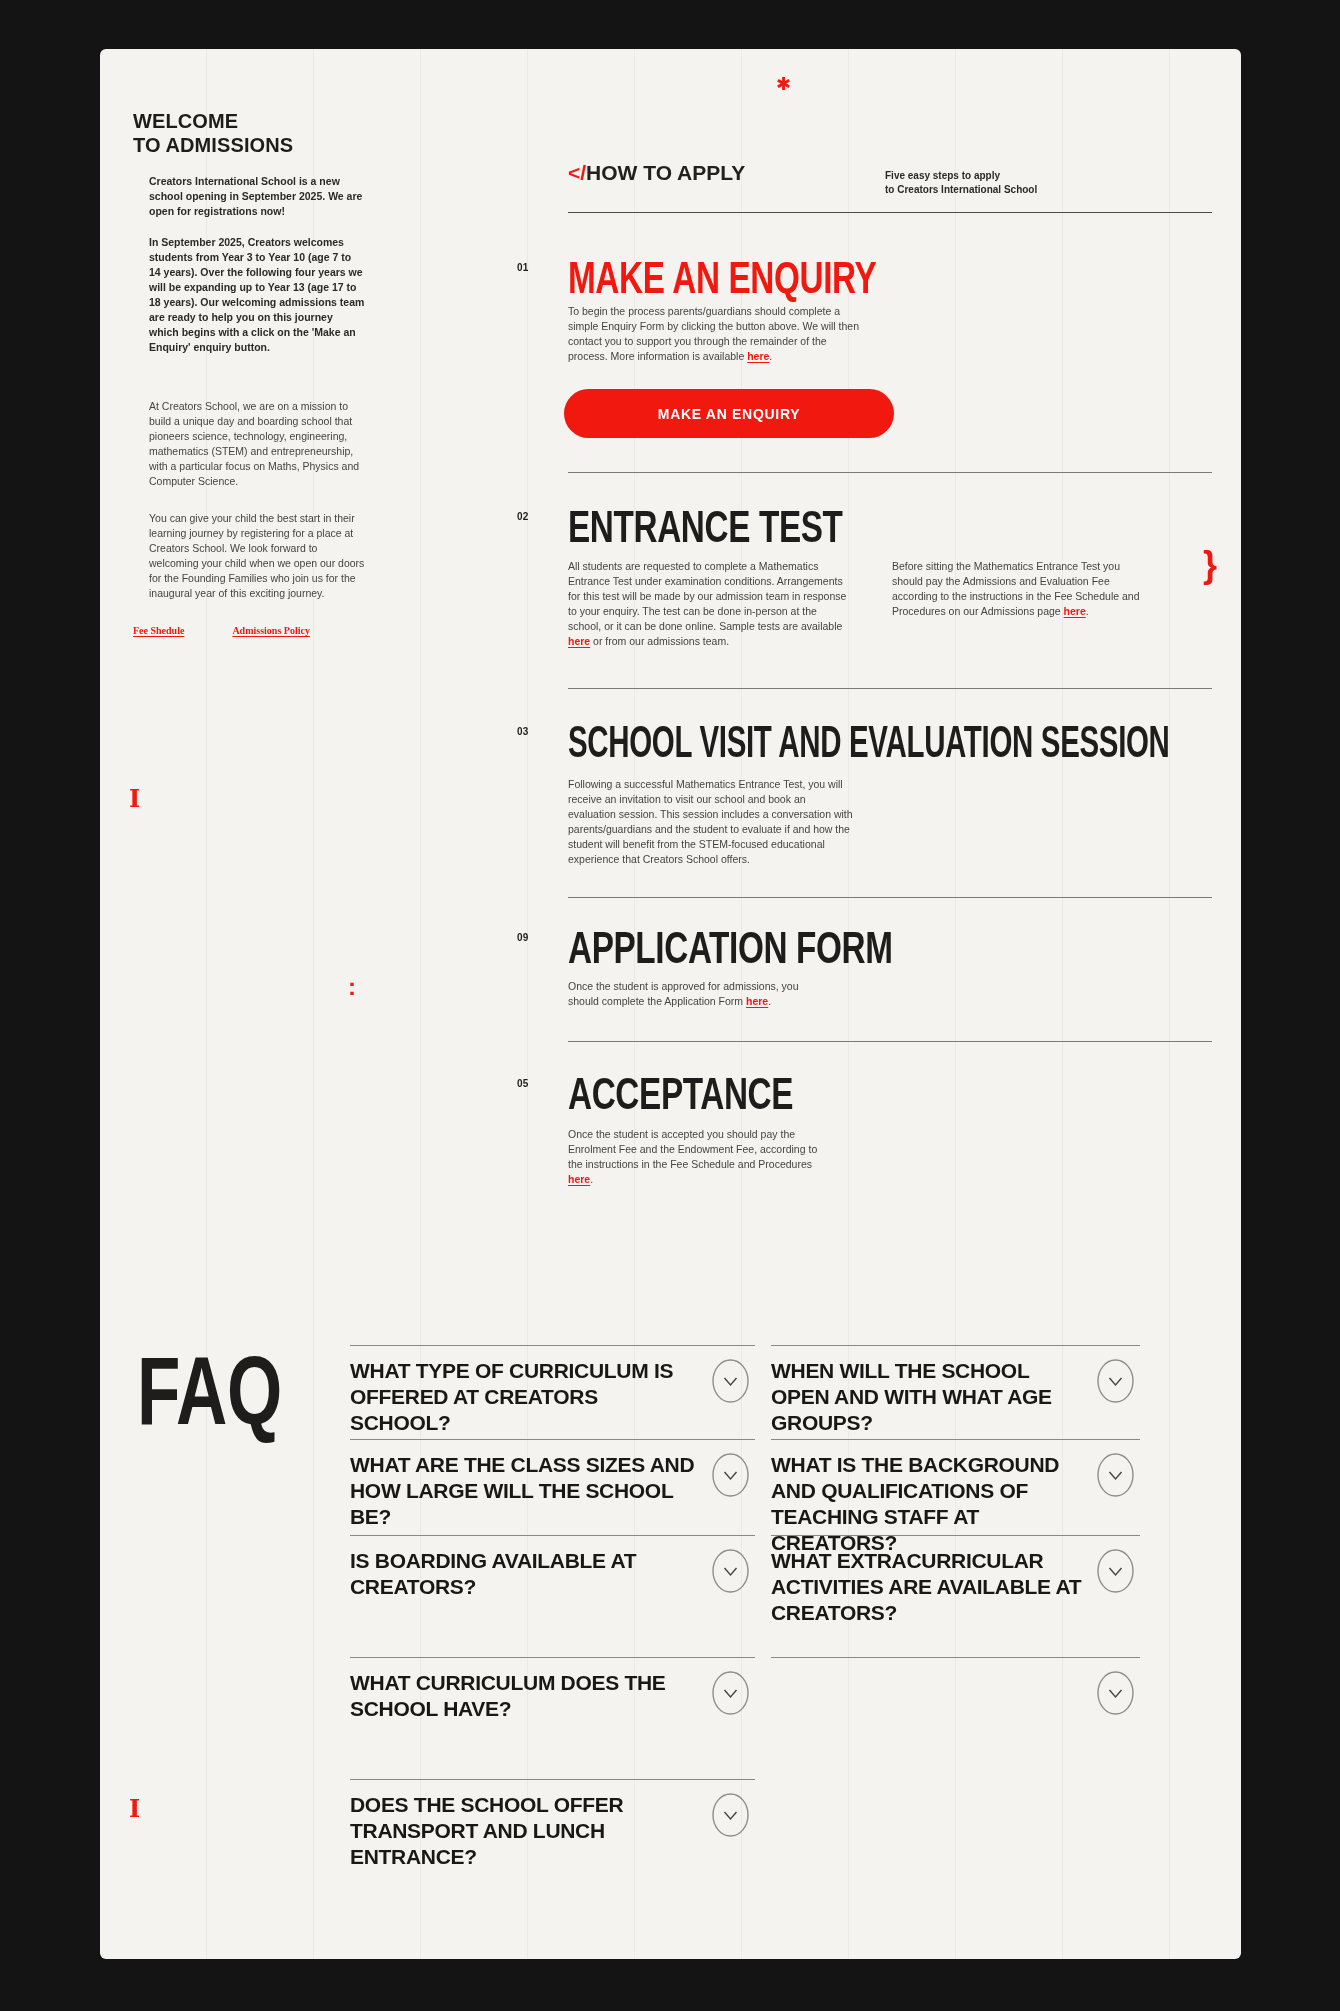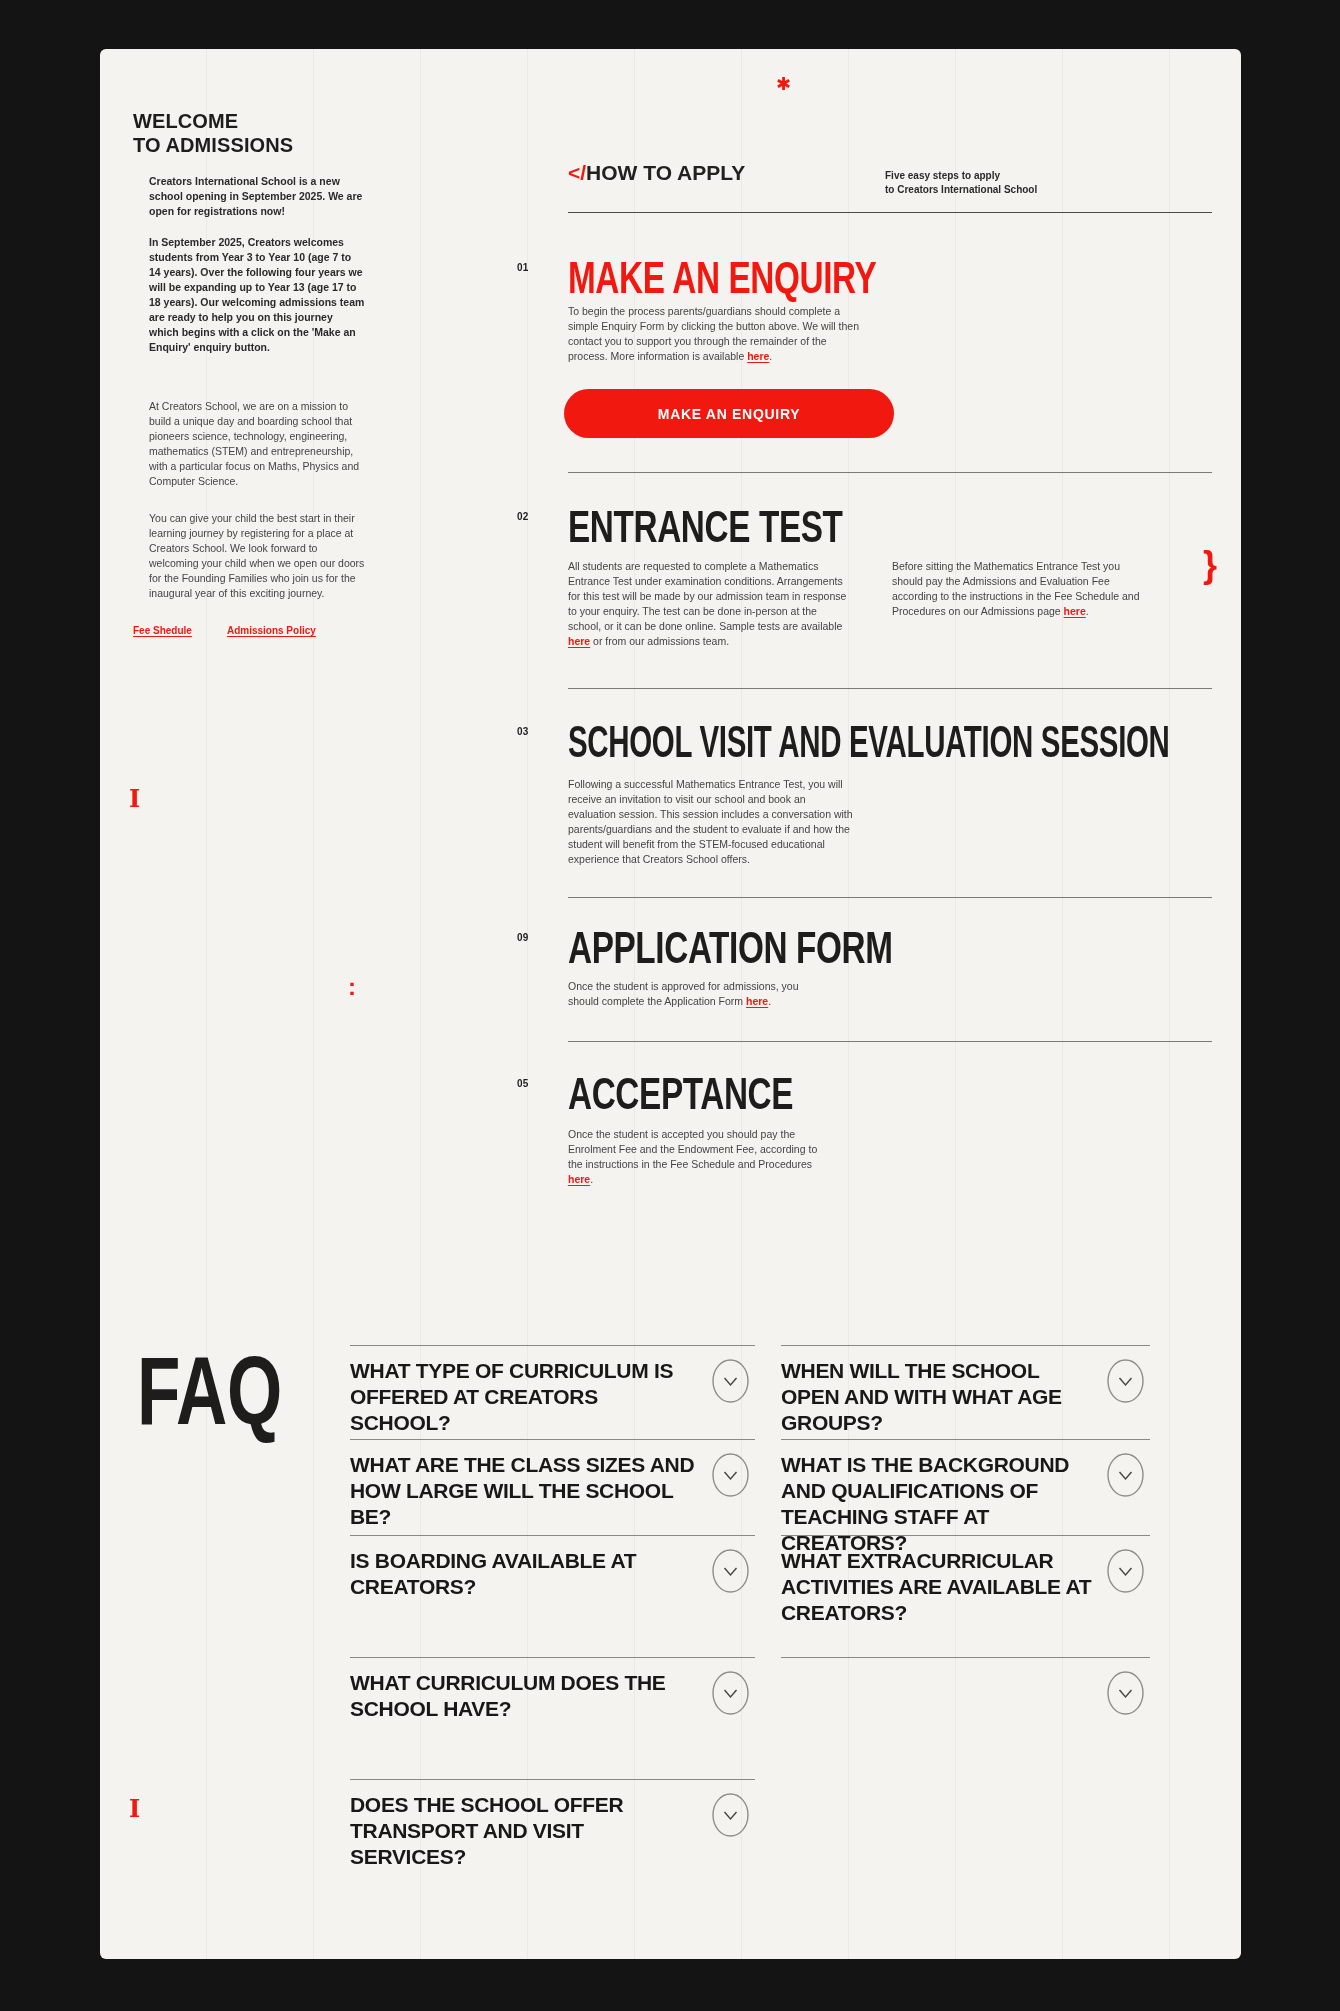--- a/index.html
+++ b/index.html
@@ -30,36 +30,36 @@
   .rule.dark{background:#4c4b48;}
   .num{font-size:10px;font-weight:700;color:#1e1d1b;letter-spacing:.3px;}
   a.inline-link,.inline-link{color:#f1190f;font-weight:700;text-decoration:underline;text-underline-offset:1.5px;cursor:pointer;}
   .intro{left:33px;top:60px;width:248px;}
   .intro h1{margin:0 0 17px 0;font-size:20px;line-height:24px;font-weight:800;color:#1e1d1b;letter-spacing:.1px;}
   .intro p{margin:16px;}
   .intro .p1{margin-bottom:14px;}
   .intro .p2{margin-bottom:44px;}
   .intro .p3{margin-bottom:22px;}
   .intro .p4{margin-bottom:19px;}
-  .intro-links{display:inline-flex;gap:35px;}
+  .intro-links{display:inline-flex;gap:48px;font-family:Liberation Serif, serif;}
   .intro-links span{font-size:10px;font-weight:700;}
   .h2row{left:468px;top:112px;}
   .h2row h2{margin:0;font-size:21px;font-weight:800;color:#222120;letter-spacing:0;}
   .kicker{left:785px;top:120px;font-size:10px;line-height:14px;font-weight:700;color:#2b2a28;}
   .btn{
     left:464px;top:340px;width:330px;height:49px;border:none;border-radius:25px;
     background:#f1190f;color:#ffffff;font-family:"Liberation Sans",sans-serif;
     font-size:14px;font-weight:800;letter-spacing:.7px;cursor:pointer;
     display:flex;align-items:center;justify-content:center;
   }
   .deco{position:absolute;color:#f1190f;line-height:1;}
   .faq-title{left:37px;top:1287px;font-size:96px;font-weight:800;}
   .faq-grid{
     left:250px;top:1296px;width:800px;display:grid;
-    grid-template-columns:405px 369px;column-gap:26px;
+    grid-template-columns:405px 369px;column-gap:16px;
     grid-template-rows:94px 96px 122px 122px 126px;
   }
   .faq-item{
     position:relative;border-top:1.4px solid #8b8984;
     padding:12px 54px 0 0;cursor:pointer;
   }
   .faq-q{font-size:21px;line-height:26px;font-weight:800;letter-spacing:-.3px;color:#191816;}
   .chev{position:absolute;right:6px;top:13px;width:37px;height:44px;}
   .serifbar{font-family:"DejaVu Serif",serif;font-weight:700;font-size:24px;}
 </style>
@@ -173,21 +173,21 @@
           <polyline points="12.5,19 18.5,26 24.5,19" fill="none" stroke="#45443f" stroke-width="1.4"></polyline>
         </svg>
     </div>
     <div class="faq-item">
       <svg class="chev" viewBox="0 0 37 44">
           <ellipse cx="18.5" cy="22" rx="17.5" ry="21" fill="none" stroke="#8f8d89" stroke-width="1.4"></ellipse>
           <polyline points="12.5,19 18.5,26 24.5,19" fill="none" stroke="#45443f" stroke-width="1.4"></polyline>
         </svg>
     </div>
     <div class="faq-item">
-      <div class="faq-q">DOES THE SCHOOL OFFER TRANSPORT AND VISIT SERVICES?</div>
+      <div class="faq-q">DOES THE SCHOOL OFFER TRANSPORT AND LUNCH ENTRANCE?</div>
       <svg class="chev" viewBox="0 0 37 44">
           <ellipse cx="18.5" cy="22" rx="17.5" ry="21" fill="none" stroke="#8f8d89" stroke-width="1.4"></ellipse>
           <polyline points="12.5,19 18.5,26 24.5,19" fill="none" stroke="#45443f" stroke-width="1.4"></polyline>
         </svg>
     </div>
   </div>
 
 </div>
 
 </body></html>

